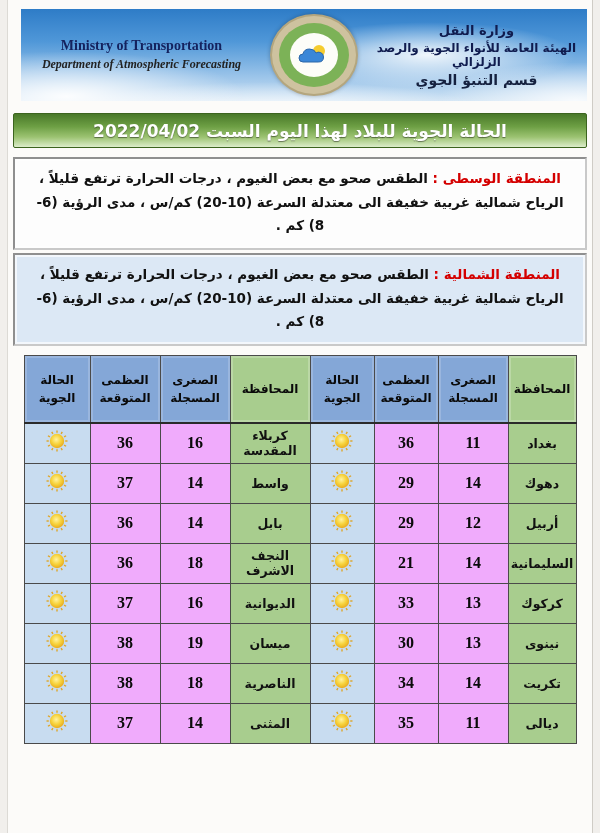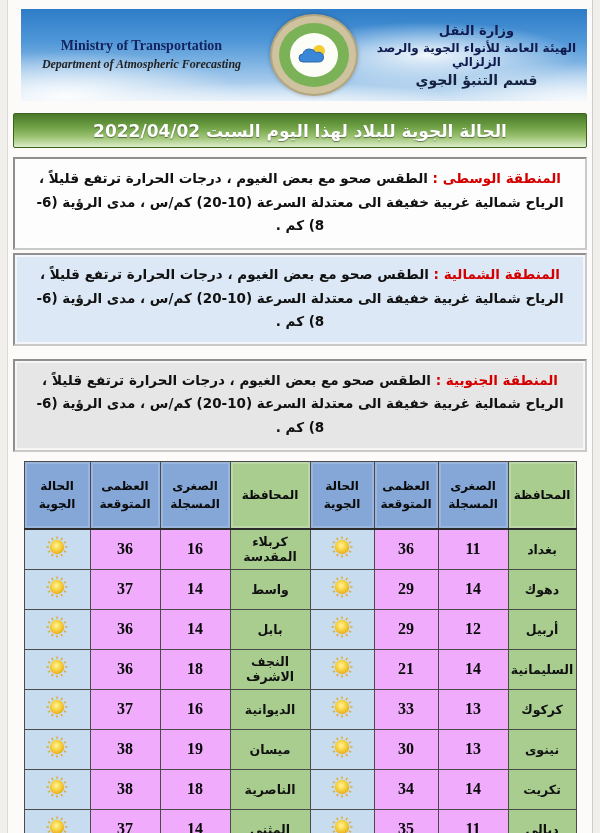--- a/index.html
+++ b/index.html
@@ -138,23 +138,20 @@
   <div class="title-bar">
     <span>الحالة الجوية للبلاد لهذا اليوم السبت  2022/04/02</span>
   </div>
 
   <div class="region-box region-0">
     <p><span class="region-name">المنطقة الوسطى :</span> <span>الطقس صحو مع بعض الغيوم ، درجات الحرارة ترتفع قليلاً ، الرياح شمالية غربية خفيفة الى معتدلة السرعة (10-20) كم/س ، مدى الرؤية (6-8) كم .</span></p>
   </div>
   <div class="region-box region-1">
     <p><span class="region-name">المنطقة الشمالية :</span> <span>الطقس صحو مع بعض الغيوم ، درجات الحرارة ترتفع قليلاً ، الرياح شمالية غربية خفيفة الى معتدلة السرعة (10-20) كم/س ، مدى الرؤية (6-8) كم .</span></p>
   </div>
-  <div class="region-box region-2">
-    <p><span class="region-name">المنطقة الجنوبية :</span> <span>الطقس صحو مع بعض الغيوم ، درجات الحرارة ترتفع قليلاً ، الرياح شمالية غربية خفيفة الى معتدلة السرعة (10-20) كم/س ، مدى الرؤية (6-8) كم .</span></p>
-  </div>
 
   <table class="weather">
     <colgroup>
       <col class="col-city1">
         <col class="col-min1">
         <col class="col-max1">
         <col class="col-sun1">
       <col class="col-city2">
         <col class="col-min2">
         <col class="col-max2">

